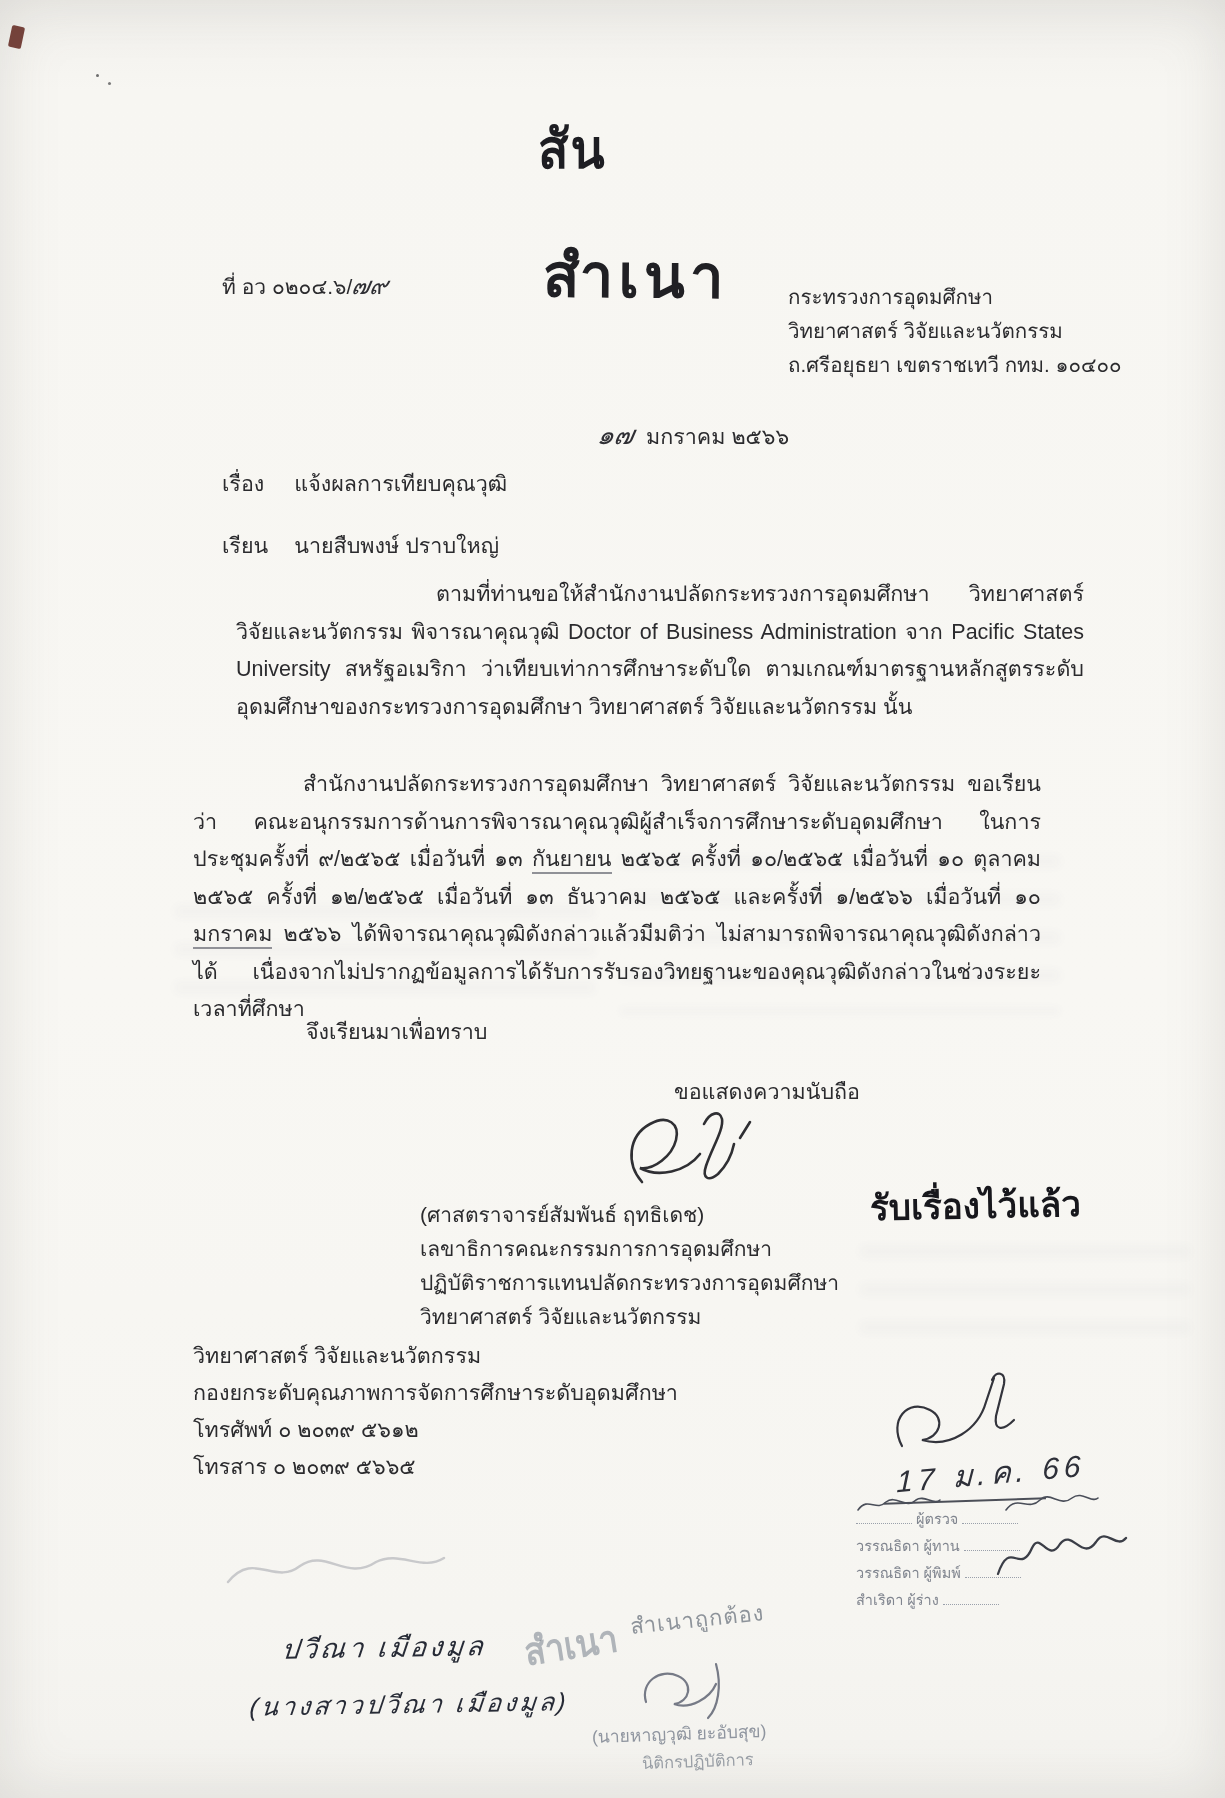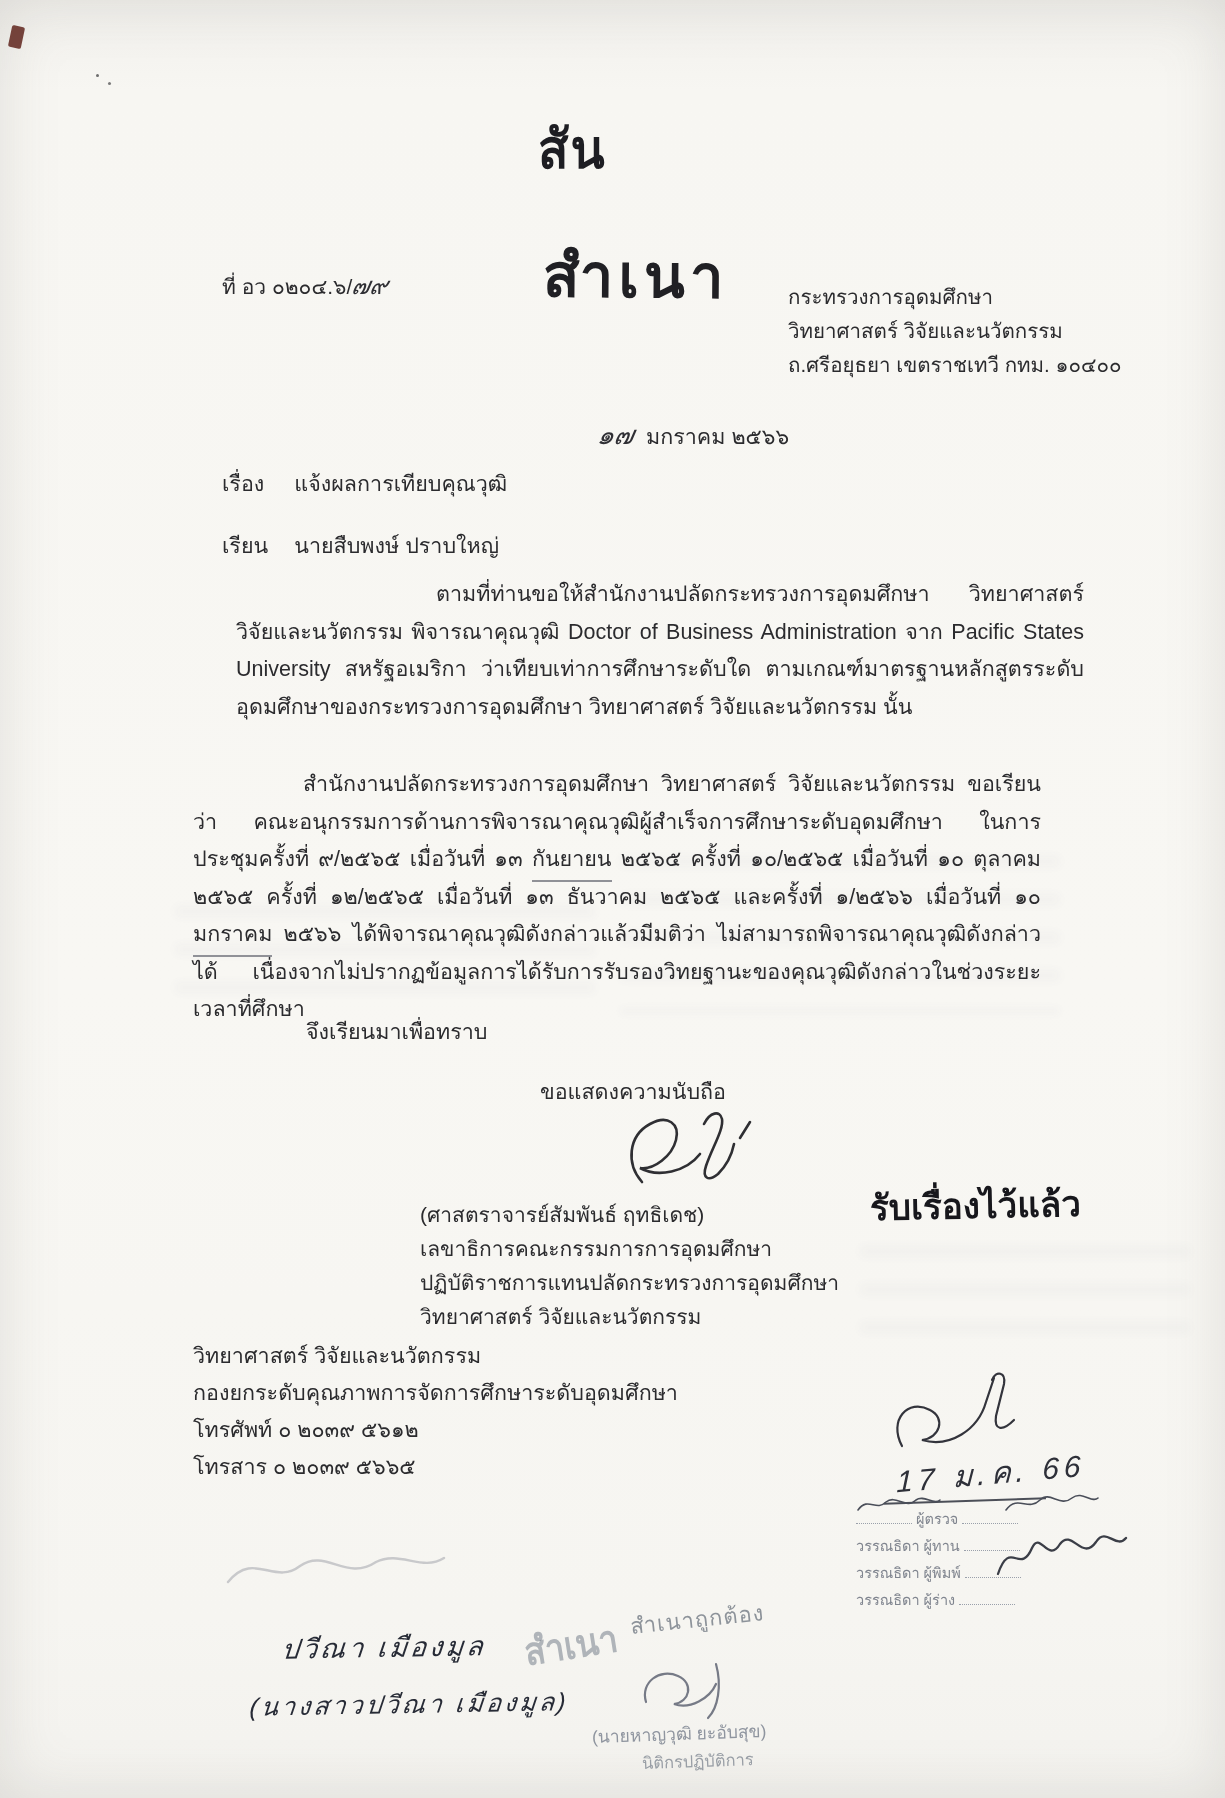--- a/index.html
+++ b/index.html
@@ -8,21 +8,21 @@
     background:linear-gradient(180deg,#f1f0ec 0%,#f7f6f2 5%,#f8f7f3 55%,#f6f5f1 90%,#f3f2ee 100%);
     font-family:Liberation Sans, sans-serif;
     color:#2b2b2e;
     box-shadow:inset 0 0 60px rgba(120,118,110,.18);
   }
   .t{position:absolute;white-space:nowrap;}
   .para{position:absolute;white-space:normal;text-align:justify;font-size:21.5px;line-height:37.5px;color:#2b2b2e;}
   .hand{display:inline-block;font-style:italic;transform:skewX(-10deg);color:#2f2f34;}
   .hand2{font-style:italic;color:#272b36;letter-spacing:3px;}
   .stamp-bold{font-weight:800;color:#1d1d22;}
-  .pencil-underline{border-bottom:2.5px solid #909197;padding-bottom:9px;}
+  .pencil-underline{border-bottom:2.5px solid #909197;padding-bottom:1px;}
   .lead{display:inline-block;width:56px;height:12px;border-bottom:1px dotted #9aa0ab;}
   .ghost{position:absolute;opacity:.45;filter:blur(4px);
     background:repeating-linear-gradient(180deg,rgba(100,104,118,.07) 0 13px,rgba(0,0,0,0) 13px 38px);}
   svg{position:absolute;overflow:visible;}
   .corner-mark{position:absolute;left:10px;top:26px;width:13px;height:22px;background:#5f241c;transform:rotate(12deg);border-radius:2px;opacity:.85;}
   .scan-dots{position:absolute;left:96px;top:74px;width:3px;height:3px;background:#6d6d6d;border-radius:50%;box-shadow:12px 8px 0 0 #7a7a7a;}
 </style>
 </head>
 <body>
 
@@ -63,21 +63,21 @@
   <div class="para" style="left:193px;top:576px;width:848px;text-indent:200px;margin-left:43px;">
     <span>ตามที่ท่านขอให้สำนักงานปลัดกระทรวงการอุดมศึกษา วิทยาศาสตร์ วิจัยและนวัตกรรม พิจารณาคุณวุฒิ Doctor of Business Administration จาก Pacific States University สหรัฐอเมริกา ว่าเทียบเท่าการศึกษาระดับใด ตามเกณฑ์มาตรฐานหลักสูตรระดับอุดมศึกษาของกระทรวงการอุดมศึกษา วิทยาศาสตร์ วิจัยและนวัตกรรม นั้น</span>
   </div>
 
   <div class="para" style="left:193px;top:766px;width:848px;text-indent:110px;">
     <span>สำนักงานปลัดกระทรวงการอุดมศึกษา วิทยาศาสตร์ วิจัยและนวัตกรรม ขอเรียนว่า คณะอนุกรรมการด้านการพิจารณาคุณวุฒิผู้สำเร็จการศึกษาระดับอุดมศึกษา ในการประชุมครั้งที่ ๙/๒๕๖๕ เมื่อวันที่ ๑๓ </span><span class="pencil-underline">กันยายน</span><span> ๒๕๖๕ ครั้งที่ ๑๐/๒๕๖๕ เมื่อวันที่ ๑๐ ตุลาคม ๒๕๖๕ ครั้งที่ ๑๒/๒๕๖๕ เมื่อวันที่ ๑๓ ธันวาคม ๒๕๖๕ และครั้งที่ ๑/๒๕๖๖ เมื่อวันที่ ๑๐ </span><span class="pencil-underline">มกราคม</span><span> ๒๕๖๖ ได้พิจารณาคุณวุฒิดังกล่าวแล้วมีมติว่า ไม่สามารถพิจารณาคุณวุฒิดังกล่าวได้ เนื่องจากไม่ปรากฏข้อมูลการได้รับการรับรองวิทยฐานะของคุณวุฒิดังกล่าวในช่วงระยะเวลาที่ศึกษา</span>
   </div>
 
   <div class="t" style="left:306px;top:1014px;font-size:21.5px;">จึงเรียนมาเพื่อทราบ</div>
 
-  <div class="t" style="left:540px;top:1074px;width:320px;text-align:left;font-size:21.5px;">ขอแสดงความนับถือ</div>
+  <div class="t" style="left:540px;top:1074px;width:320px;text-align:right;font-size:21.5px;">ขอแสดงความนับถือ</div>
 
   <svg style="left:600px;top:1102px;" width="200" height="100" viewBox="0 0 200 100">
     <path d="M42 80 C26 62 28 34 50 22 C68 12 80 22 76 38 C72 54 54 68 40 66 C58 76 86 70 100 52 M104 22 C110 10 120 8 122 17 C124 27 112 46 106 64 C102 76 108 80 118 72 C126 64 132 52 134 42 M140 36 L150 20" stroke="#2f2f33" stroke-width="2.6" fill="none" stroke-linecap="round"></path>
   </svg>
 
   <div class="t" style="left:420px;top:1198px;width:560px;text-align:left;font-size:21px;line-height:34px;white-space:normal;">
     <div>(ศาสตราจารย์สัมพันธ์ ฤทธิเดช)</div>
     <div>เลขาธิการคณะกรรมการการอุดมศึกษา</div>
     <div>ปฏิบัติราชการแทนปลัดกระทรวงการอุดมศึกษา</div>
     <div>วิทยาศาสตร์ วิจัยและนวัตกรรม</div>
@@ -96,21 +96,21 @@
     <path d="M24 88 C10 62 30 40 52 52 C68 60 62 80 44 82 C72 90 100 72 108 44 L116 20 M114 22 C118 12 128 14 126 26 L118 58 C116 72 124 74 136 62" stroke="#33343c" stroke-width="2.2" fill="none" stroke-linecap="round"></path>
   </svg>
 
   <div class="t" style="left:896px;top:1450px;font-size:30px;letter-spacing:5px;color:#2e3039;font-style:italic;transform:rotate(-5deg) skewX(-6deg);">17 ม.ค. 66</div>
   <div class="t" style="left:884px;top:1500px;width:162px;border-top:2px solid #4c4f58;transform:rotate(-2deg);"></div>
 
   <div class="t" style="left:856px;top:1506px;font-size:14.5px;color:#80858f;line-height:27px;">
     <div><span class="lead"></span> <span>ผู้ตรวจ</span> <span class="lead"></span></div>
     <div><span>วรรณธิดา ผู้ทาน</span> <span class="lead"></span></div>
     <div><span>วรรณธิดา ผู้พิมพ์</span> <span class="lead"></span></div>
-    <div><span>วรรณธิดา ผู้ร่าง</span> <span class="lead"></span></div>
+    <div><span>สำเริดา ผู้ร่าง</span> <span class="lead"></span></div>
   </div>
 
   <svg style="left:854px;top:1492px;" width="90" height="26" viewBox="0 0 90 26">
     <path d="M4 18 C14 4 22 20 32 10 C42 2 52 18 62 8 C70 2 80 14 86 8" stroke="#4a4e59" stroke-width="1.6" fill="none" stroke-linecap="round"></path>
   </svg>
   <svg style="left:1002px;top:1488px;" width="100" height="30" viewBox="0 0 100 30">
     <path d="M4 22 C16 6 26 24 38 12 C48 2 58 20 70 10 C80 2 90 16 96 10" stroke="#4a4e59" stroke-width="1.6" fill="none" stroke-linecap="round"></path>
   </svg>
   <svg style="left:988px;top:1512px;" width="150" height="80" viewBox="0 0 150 80">
     <path d="M10 62 C22 26 32 64 44 36 C52 18 60 52 72 32 C84 16 94 50 108 30 C118 14 128 38 138 26" stroke="#3b3e47" stroke-width="2.3" fill="none" stroke-linecap="round"></path>

